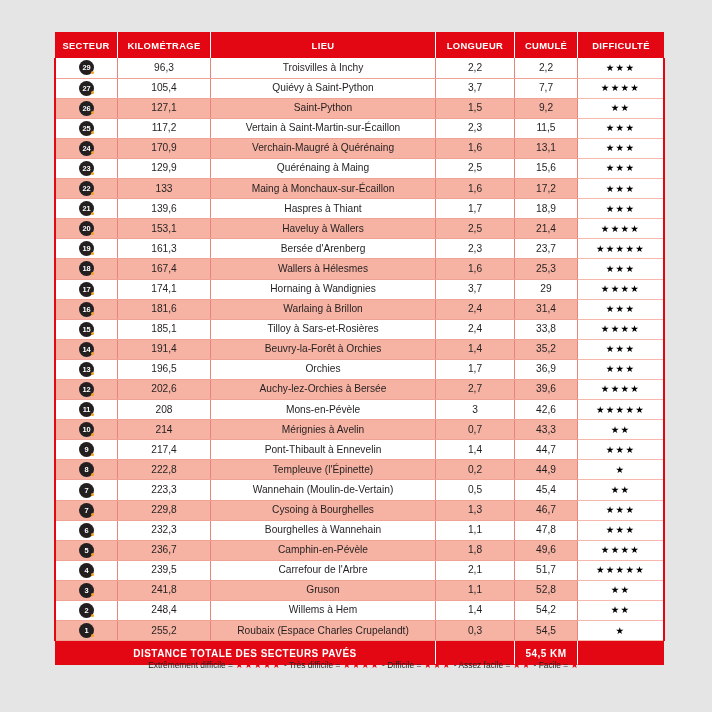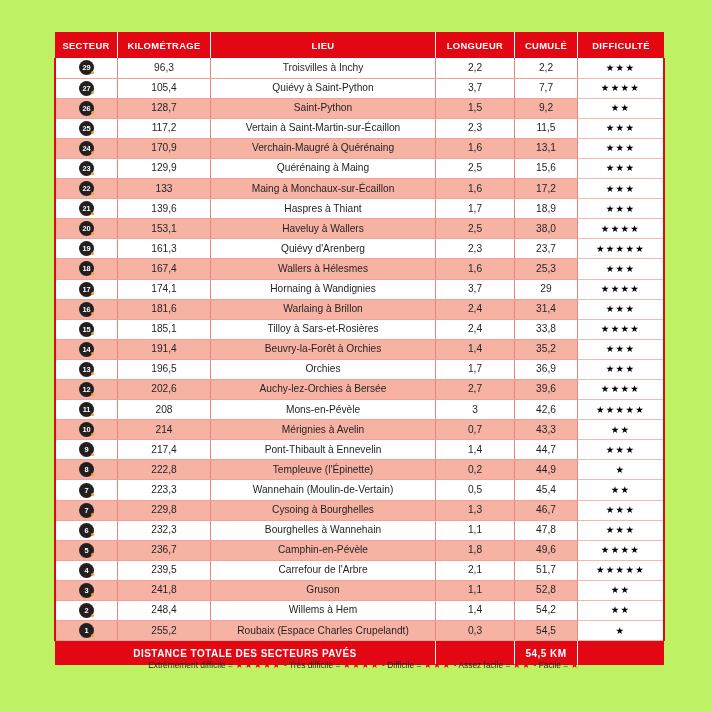--- a/index.html
+++ b/index.html
@@ -8,21 +8,21 @@
     background: #ffffff;
     width: 712px;
     height: 712px;
     overflow: hidden;
     font-family: "Liberation Sans", sans-serif;
   }
   #root {
     position: relative;
     width: 712px;
     height: 712px;
-    background: #bef264;
+    background: #e5e5e5;
   }
   .table-wrap {
     position: absolute;
     left: 54px;
     top: 32px;
     width: 604px;
   }
   table.pave {
     border-collapse: collapse;
     width: 604px;
@@ -183,21 +183,21 @@
           <tr class="odd">
             <td class="c-sect"><span class="badge">27</span></td>
             <td class="c-km">105,4</td>
             <td class="c-lieu">Quiévy à Saint-Python</td>
             <td class="c-long">3,7</td>
             <td class="c-cum">7,7</td>
             <td class="c-diff"><span class="stars">★★★★</span></td>
           </tr>
           <tr class="even">
             <td class="c-sect"><span class="badge">26</span></td>
-            <td class="c-km">128,7</td>
+            <td class="c-km">127,1</td>
             <td class="c-lieu">Saint-Python</td>
             <td class="c-long">1,5</td>
             <td class="c-cum">9,2</td>
             <td class="c-diff"><span class="stars">★★</span></td>
           </tr>
           <tr class="odd">
             <td class="c-sect"><span class="badge">25</span></td>
             <td class="c-km">117,2</td>
             <td class="c-lieu">Vertain à Saint-Martin-sur-Écaillon</td>
             <td class="c-long">2,3</td>
@@ -234,27 +234,27 @@
             <td class="c-lieu">Haspres à Thiant</td>
             <td class="c-long">1,7</td>
             <td class="c-cum">18,9</td>
             <td class="c-diff"><span class="stars">★★★</span></td>
           </tr>
           <tr class="even">
             <td class="c-sect"><span class="badge">20</span></td>
             <td class="c-km">153,1</td>
             <td class="c-lieu">Haveluy à Wallers</td>
             <td class="c-long">2,5</td>
-            <td class="c-cum">38,0</td>
+            <td class="c-cum">21,4</td>
             <td class="c-diff"><span class="stars">★★★★</span></td>
           </tr>
           <tr class="odd">
             <td class="c-sect"><span class="badge">19</span></td>
             <td class="c-km">161,3</td>
-            <td class="c-lieu">Quiévy d'Arenberg</td>
+            <td class="c-lieu">Bersée d'Arenberg</td>
             <td class="c-long">2,3</td>
             <td class="c-cum">23,7</td>
             <td class="c-diff"><span class="stars">★★★★★</span></td>
           </tr>
           <tr class="even">
             <td class="c-sect"><span class="badge">18</span></td>
             <td class="c-km">167,4</td>
             <td class="c-lieu">Wallers à Hélesmes</td>
             <td class="c-long">1,6</td>
             <td class="c-cum">25,3</td>

